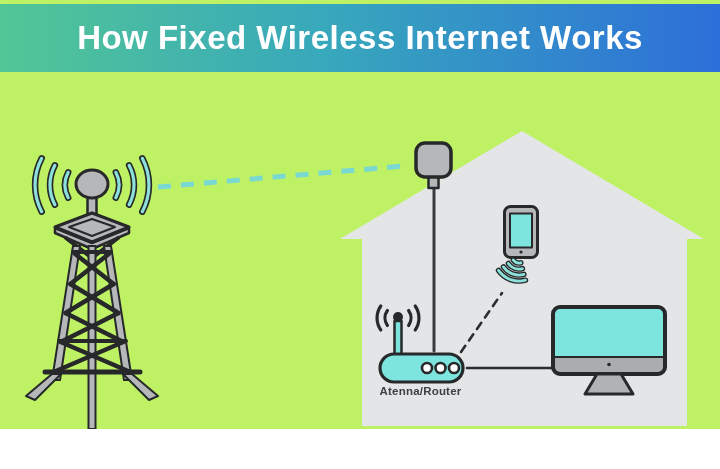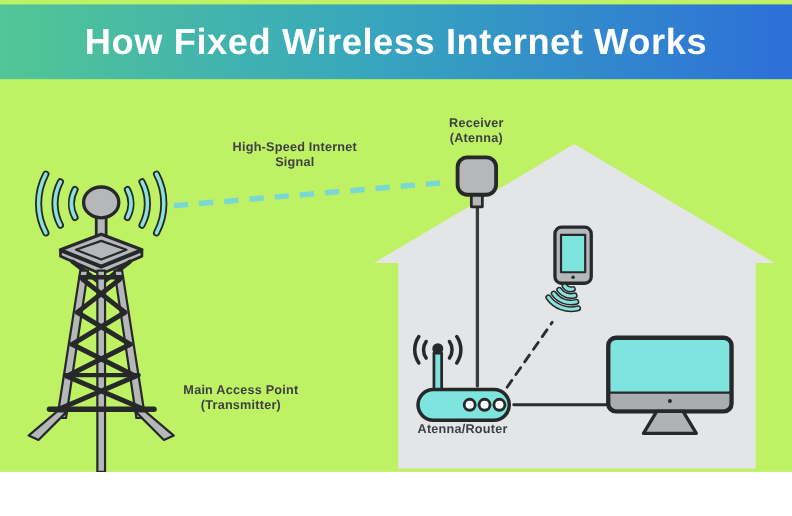--- a/index.html
+++ b/index.html
@@ -108,21 +108,15 @@
     <g>
       <rect x="555" y="309" width="108" height="48" fill="#7ee4de"></rect>
       <rect x="555" y="357" width="108" height="15" fill="#aaacae"></rect>
       <path d="M 555 357 L 663 357" stroke="#26282a" stroke-width="2"></path>
       <circle cx="609" cy="364.5" r="1.8" fill="#26282a"></circle>
       <rect x="553" y="307" width="112" height="67" rx="7" stroke="#26282a" stroke-width="4"></rect>
       <polygon points="597,374 621,374 633,394 585,394" fill="#b0b2b4" stroke="#26282a" stroke-width="3"></polygon>
     </g>
   </svg>
 
-  <div class="lbl lbl-signal">High-Speed Internet
-Signal</div>
-  <div class="lbl lbl-receiver">Receiver
-(Atenna)</div>
-  <div class="lbl lbl-main">Main Access Point
-(Transmitter)</div>
   <div class="lbl lbl-modem">Atenna/Router</div>
 
 </div>
 
 </body></html>

